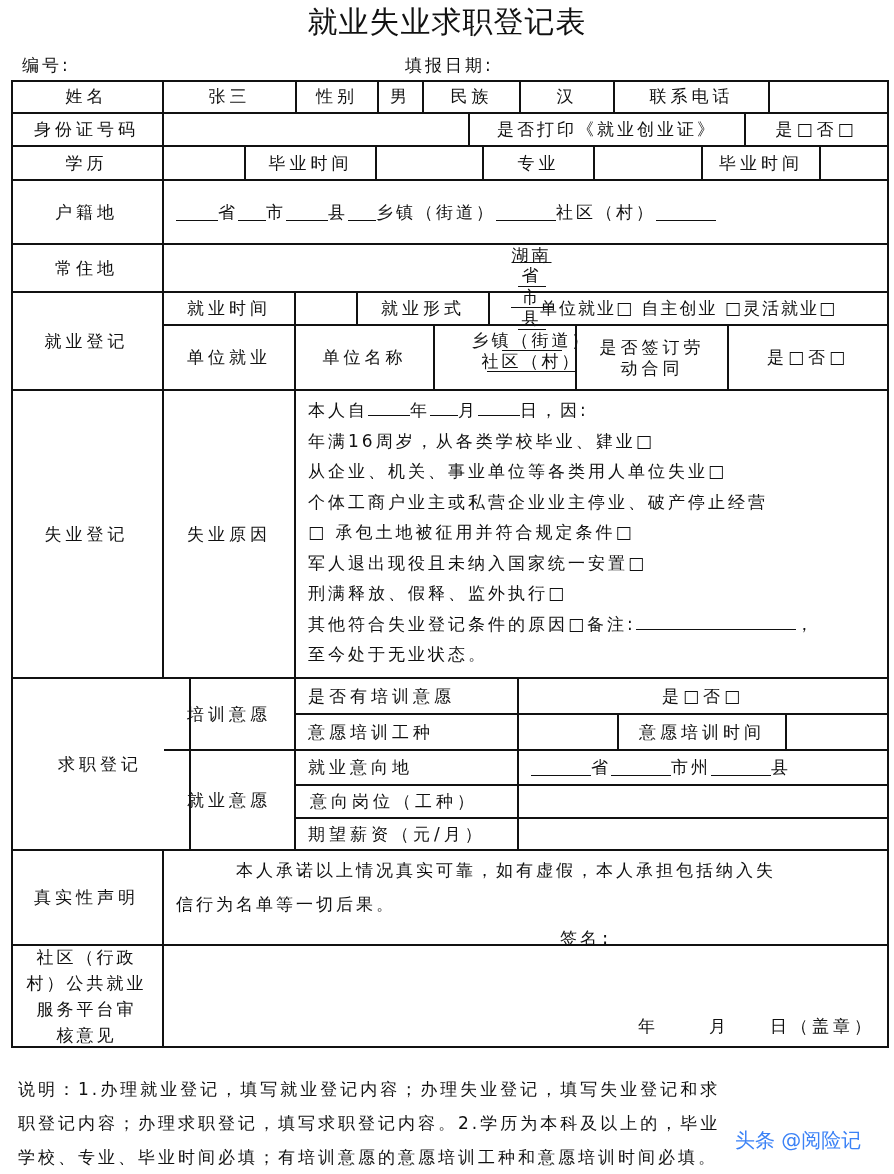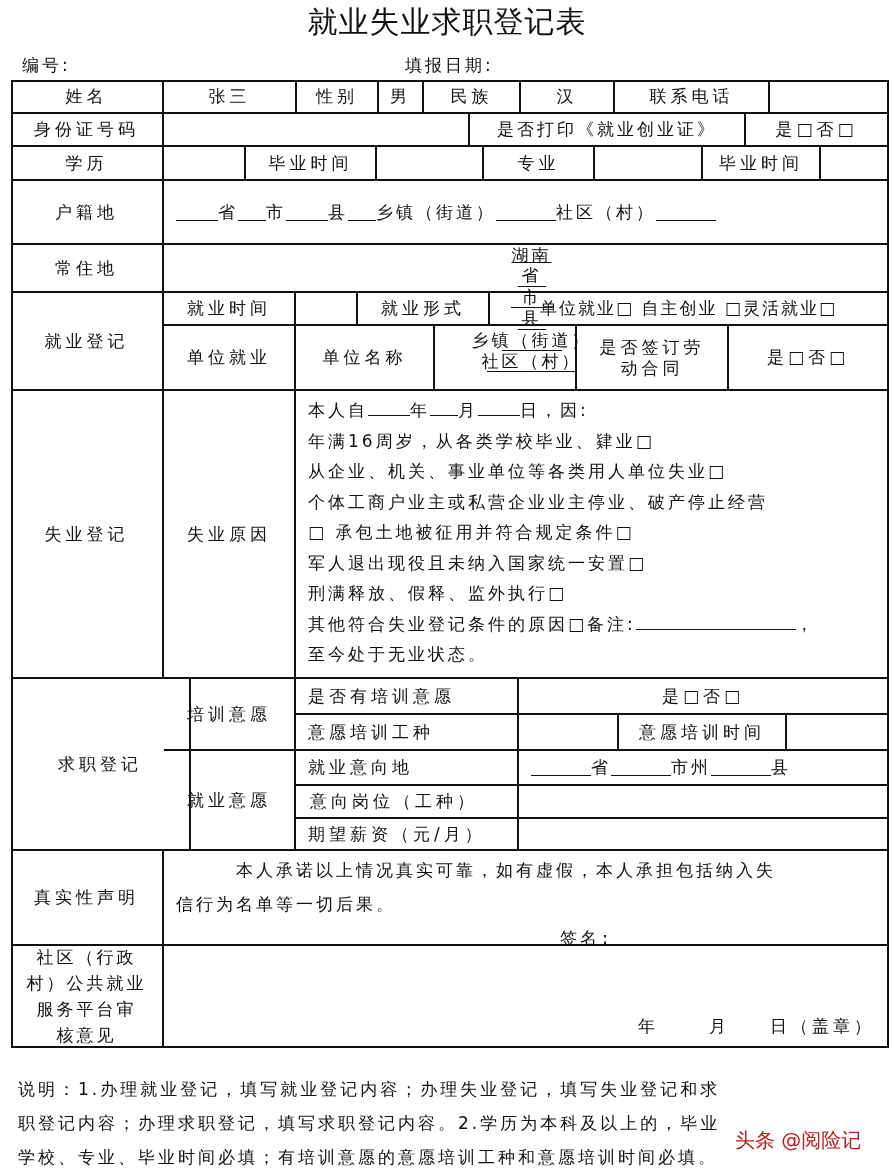--- a/index.html
+++ b/index.html
@@ -37,21 +37,21 @@
   .reasons div { white-space: nowrap; }
   .decl {
     position: absolute; box-sizing: border-box; padding: 4px 10px 0 12px;
     font-size: 17px; letter-spacing: 3px; line-height: 34px; text-align: left;
   }
   .notes {
     position: absolute; left: 18px; top: 1072px; width: 860px;
     font-size: 17px; line-height: 34px; letter-spacing: 3px; text-align: left;
   }
   .watermark {
-    position: absolute; left: 735px; top: 1127px; font-size: 20px; color: #b91c1c;
+    position: absolute; left: 735px; top: 1127px; font-size: 20px; color: #3b82f6;
     letter-spacing: 0px; text-shadow: 0 0 2px #fff, 0 0 2px #fff;
   }
 </style>
 </head>
 <body>
 
 <div class="title">就业失业求职登记表</div>
 <div class="meta-line meta-no">编号:</div>
 <div class="meta-line meta-date">填报日期:</div>
 

